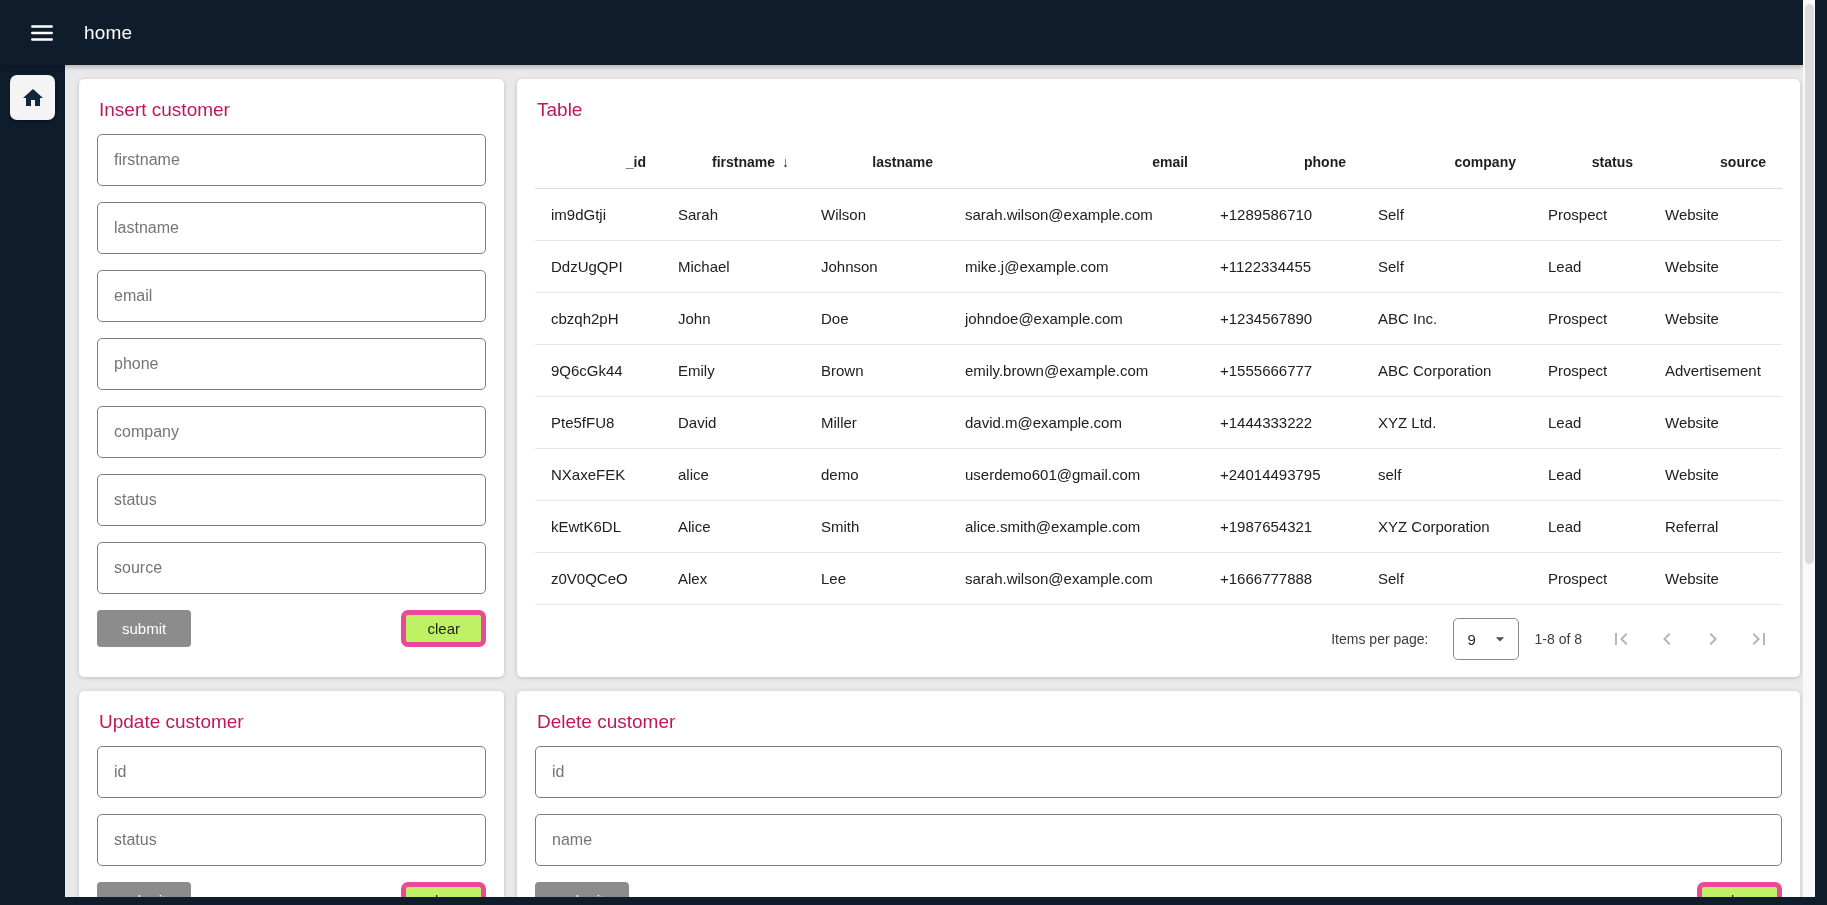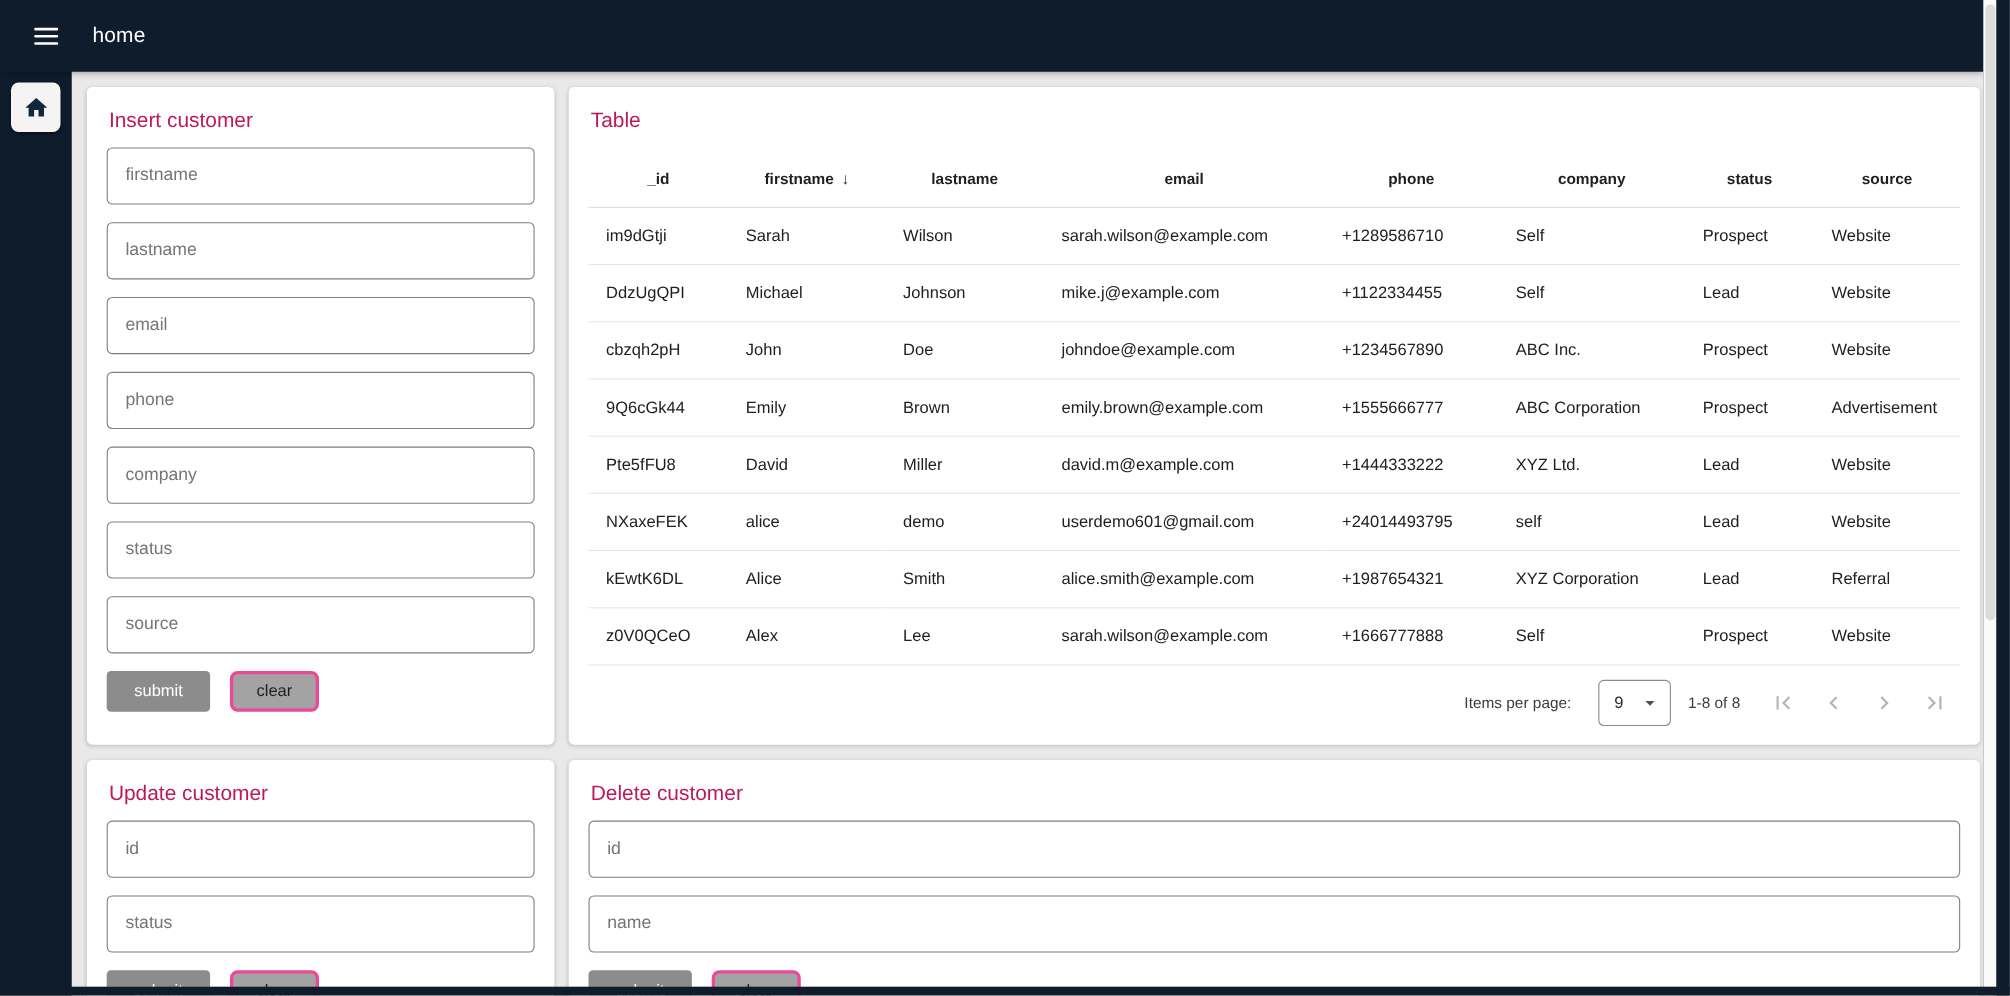--- a/index.html
+++ b/index.html
@@ -52,33 +52,33 @@
   .update-card{left:14px;top:626px;width:425px;height:330px;}
   .delete-card{left:452px;top:626px;width:1283px;height:330px;}
   .card-title{font-size:19px;font-weight:400;color:#be185d;margin:2px 0 13px 2px;line-height:22px;}
   
   .field{
     display:block;width:100%;height:52px;border:1px solid #7e7e7e;border-radius:5px;
     padding:0 16px;font-size:16px;color:#222;margin-bottom:16px;background:#fff;
     font-family:"Liberation Sans",sans-serif;outline:none;
   }
   .field::placeholder{color:#757575;opacity:1;}
-  .btn-row{display:flex;gap:18px;margin-top:10px;}
+  .btn-row{display:flex;gap:18px;margin-top:10px;justify-content:space-between;}
   .btn-filled{
     height:37px;padding:0 25px;background:var(--submit-button);color:#ffffff;border:none;
     border-radius:4px;font-size:15px;font-family:"Liberation Sans",sans-serif;cursor:pointer;
   }
   .btn-outline{
-    height:37px;padding:0 21px;background:#a3a3a3;color:#1f1f1f;border:3px solid #ec4899;
+    height:37px;padding:0 21px;background:#bef264;color:#1f1f1f;border:5px solid #ec4899;
     border-radius:7px;font-size:15px;font-family:"Liberation Sans",sans-serif;cursor:pointer;
   }
   
   .data-table{width:100%;border-collapse:collapse;table-layout:fixed;margin-top:15px;}
   .data-table th{
-    text-align:center;font-size:14px;font-weight:700;color:#1f1f1f;height:52px;
+    text-align:right;font-size:14px;font-weight:700;color:#1f1f1f;height:52px;
     padding:0 16px;border-bottom:1px solid #dddddd;white-space:nowrap;cursor:pointer;
   }
   .data-table td{
     font-size:15px;color:#202020;height:52px;padding:0 16px;
     border-bottom:1px solid #e6e6e6;white-space:nowrap;overflow:hidden;
   }
   .sort-arrow{margin-left:7px;font-size:14px;color:#2a2a2a;}
   
   .paginator{
     position:absolute;left:18px;right:18px;bottom:12px;height:52px;

